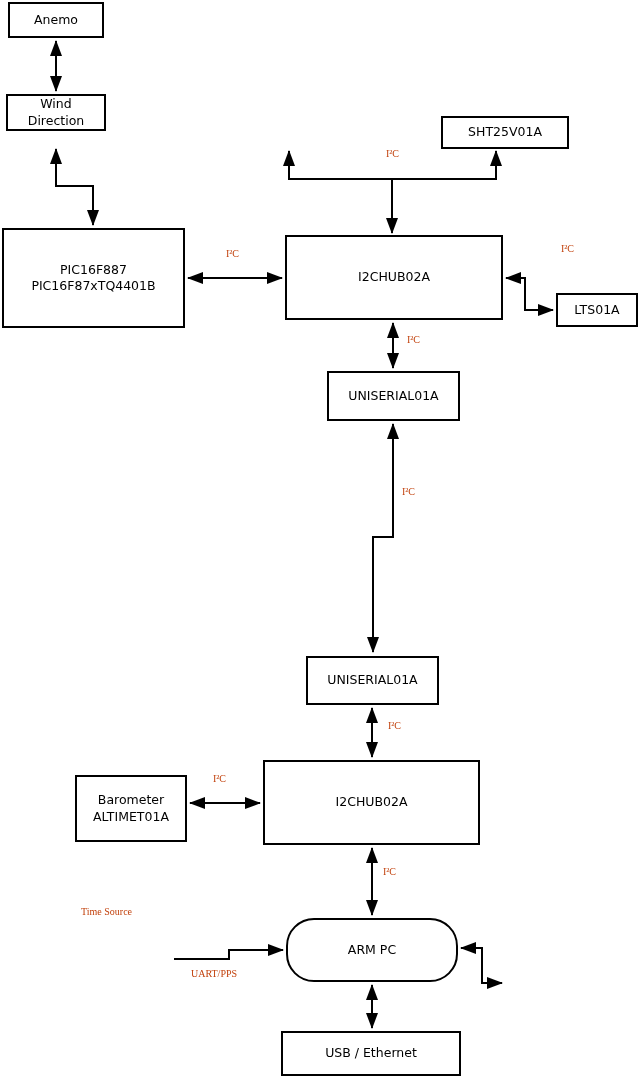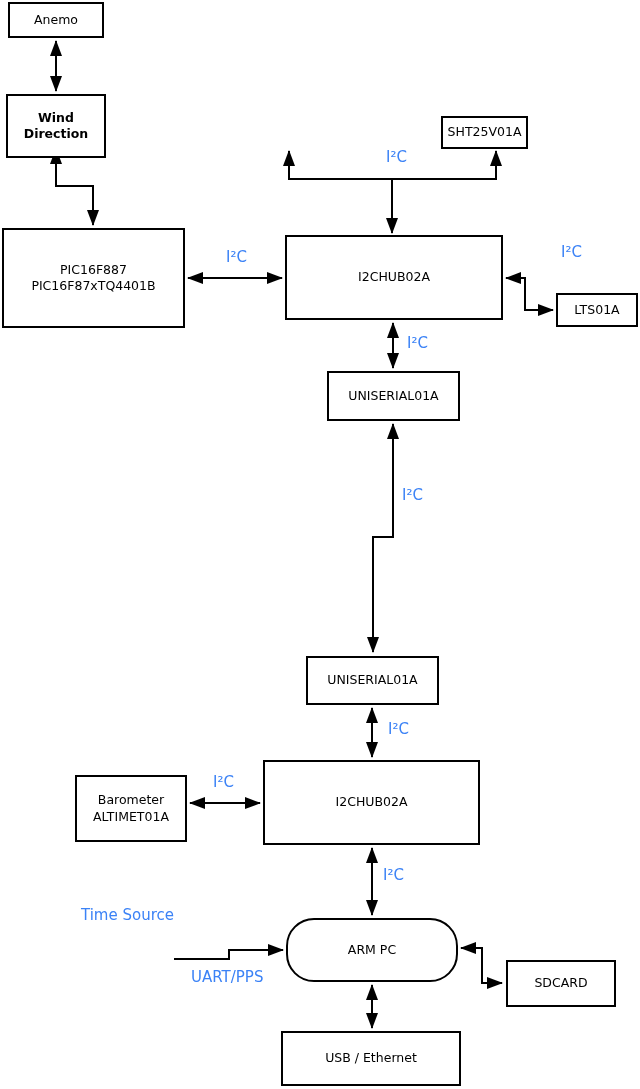--- a/index.html
+++ b/index.html
@@ -38,23 +38,24 @@
     text-align: center;
     font-size: 12.5px;
     line-height: 1.3;
     color: #000000;
   }
   .node .lbl {
     white-space: pre-line;
   }
   .edge-label {
     position: absolute;
-    font-size: 15px;
-    color: #3b82f6;
+    font-size: 10px;
+    color: #c2410c;
     white-space: nowrap;
+    font-family: Liberation Serif, serif;
   }
 </style>
 </head>
 <body>
 
 <div id="stage">
 
   <svg id="edges" viewBox="0 0 640 1089" xmlns="http://www.w3.org/2000/svg">
     <defs>
       <marker id="arr" markerUnits="userSpaceOnUse" markerWidth="18" markerHeight="14" refX="15" refY="6" orient="auto-start-reverse">
@@ -75,32 +76,32 @@
     <path d="M372,848 V915" marker-start="url(#arr)" marker-end="url(#arr)"></path>
     <path d="M174,959 H229 V950 H283" marker-end="url(#arr)"></path>
     <path d="M461,948 H482 V983 H502" marker-start="url(#arr)" marker-end="url(#arr)"></path>
     <path d="M372,985 V1028" marker-start="url(#arr)" marker-end="url(#arr)"></path>
   </svg>
 
   <div class="node" style="left:8px; top:2px; width:96px; height:36px;">
     <span class="lbl">Anemo</span>
   </div>
 
-  <div class="node" style="left:6px; top:94px; width:100px; height:64px;font-weight:bold;">
+  <div class="node" style="left:6px; top:94px; width:100px; height:37px;">
     <span class="lbl">Wind
 Direction</span>
   </div>
 
   <div class="node" style="left:2px; top:228px; width:183px; height:100px;text-align:center;">
     <span class="lbl">PIC16F887
 PIC16F87xTQ4401B</span>
   </div>
 
 
-  <div class="node" style="left:441px; top:116px; width:87px; height:33px;">
+  <div class="node" style="left:441px; top:116px; width:128px; height:33px;">
     <span class="lbl">SHT25V01A</span>
   </div>
 
   <div class="node" style="left:285px; top:235px; width:218px; height:85px;">
     <span class="lbl">I2CHUB02A</span>
   </div>
 
   <div class="node" style="left:556px; top:293px; width:82px; height:34px;">
     <span class="lbl">LTS01A</span>
   </div>
@@ -120,25 +121,22 @@
   <div class="node" style="left:75px; top:775px; width:112px; height:67px;">
     <span class="lbl">Barometer
 ALTIMET01A</span>
   </div>
 
 
   <div class="node" style="left:286px; top:918px; width:172px; height:64px;border-radius:28px;">
     <span class="lbl">ARM PC</span>
   </div>
 
-  <div class="node" style="left:506px; top:960px; width:110px; height:47px;">
-    <span class="lbl">SDCARD</span>
-  </div>
 
-  <div class="node" style="left:281px; top:1031px; width:180px; height:55px;">
+  <div class="node" style="left:281px; top:1031px; width:180px; height:45px;">
     <span class="lbl">USB / Ethernet</span>
   </div>
 
   <span class="edge-label" style="left:386px; top:148px;">I²C</span>
   <span class="edge-label" style="left:226px; top:248px;">I²C</span>
   <span class="edge-label" style="left:561px; top:243px;">I²C</span>
   <span class="edge-label" style="left:407px; top:334px;">I²C</span>
   <span class="edge-label" style="left:402px; top:486px;">I²C</span>
   <span class="edge-label" style="left:388px; top:720px;">I²C</span>
   <span class="edge-label" style="left:213px; top:773px;">I²C</span>

